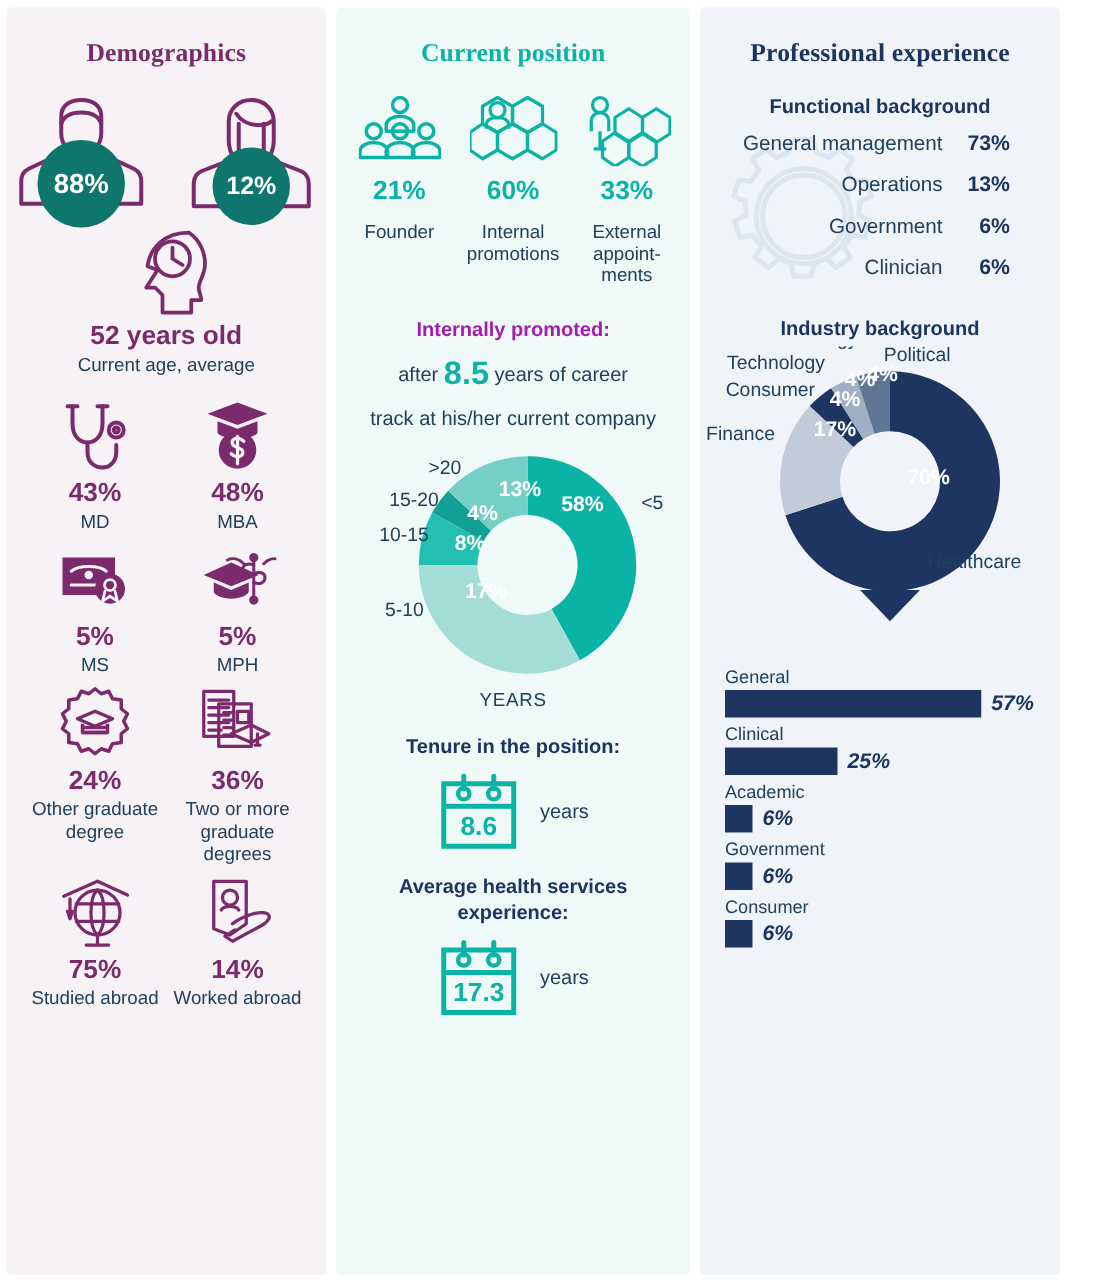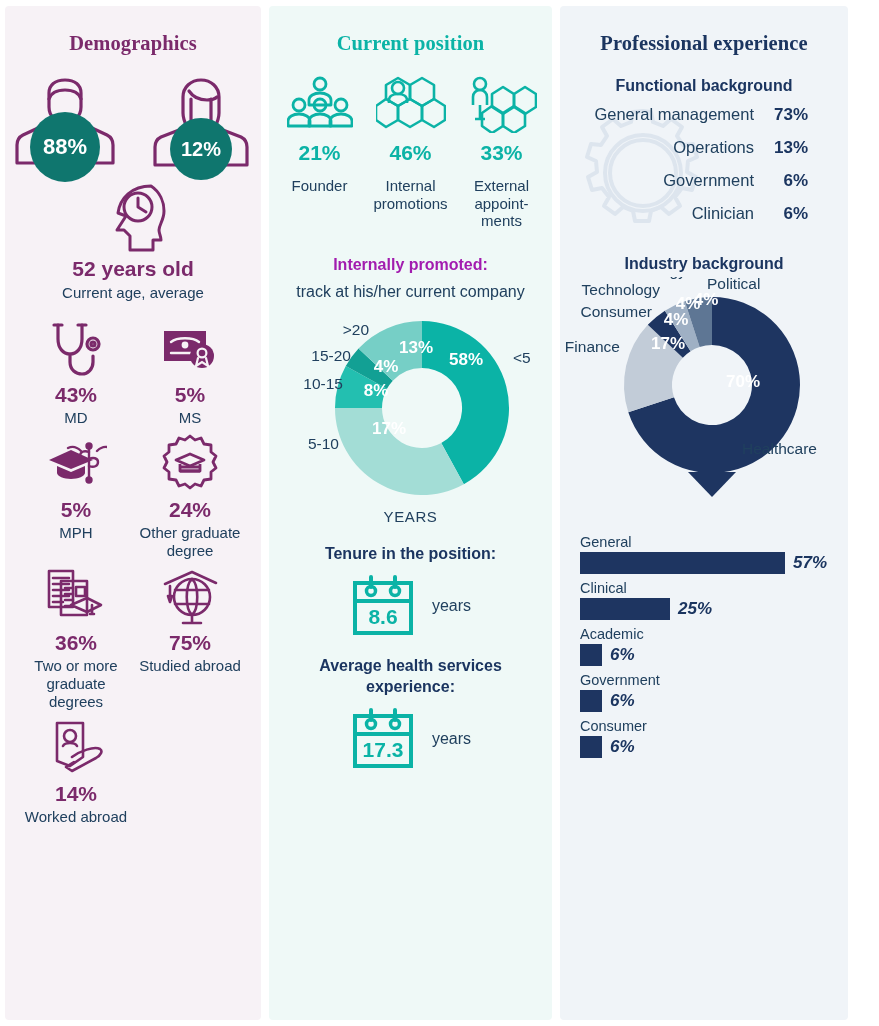--- a/index.html
+++ b/index.html
@@ -150,20 +150,37 @@
               <path d="M22 34v8c0 8 6 12 12 12s11-5 11-12v-6"></path>
               <circle cx="45" cy="24" r="6"></circle>
               <circle cx="45" cy="24" r="2"></circle>
             </g>
           </svg>
         </div>
         <div class="pct">43%</div>
         <div class="cap">MD</div>
       </div>
 
+      <div class="cell">
+        <div class="icon-wrap">
+          <svg width="56" height="58" viewBox="0 0 56 58">
+            <g fill="#7b2a6b">
+              <path d="M28 2 4 11l24 9 24-9z"></path>
+              <path d="M12 17v9c0 2 7 5 16 5s16-3 16-5v-9l-16 6z"></path>
+              <circle cx="28" cy="40" r="15"></circle>
+            </g>
+            <g fill="none" stroke="#f7f2f6" stroke-width="2.6" stroke-linecap="round">
+              <path d="M33 33c-2-2-5-3-7-2-3 1-3 5 0 6l4 2c3 1 3 5 0 6-2 1-5 0-7-2"></path>
+              <path d="M28 29v22"></path>
+            </g>
+          </svg>
+        </div>
+        <div class="pct">48%</div>
+        <div class="cap">MBA</div>
+      </div>
 
       <div class="cell">
         <div class="icon-wrap">
           <svg width="60" height="44" viewBox="0 0 60 44">
             <rect x="4" y="4" width="42" height="30" fill="#7b2a6b"></rect>
             <g fill="none" stroke="#f7f2f6" stroke-width="2.4" stroke-linecap="round">
               <path d="M11 15c6-5 22-5 28 0"></path>
               <circle cx="25" cy="18" r="3.4" fill="#f7f2f6" stroke="none"></circle>
               <path d="M11 26h28"></path>
             </g>
@@ -296,21 +313,21 @@
               <path d="M22 3l12 7v14l-12 7-12-7V10z"></path>
               <path d="M46 3l12 7v14l-12 7-12-7V10z"></path>
               <path d="M34 24l12 7v14l-12 7-12-7V31z"></path>
               <path d="M58 24l11 7v14l-11 7-12-7V31z"></path>
               <path d="M10 24l12 7v14l-12 7-10-7V31z"></path>
               <circle cx="22" cy="13" r="6"></circle>
               <path d="M13 28v-3c0-4 4-6 9-6s9 2 9 6v3"></path>
             </g>
           </svg>
         </div>
-        <div class="pct">46%</div>
+        <div class="pct">60%</div>
         <div class="cap">Internal promotions</div>
       </div>
 
       <div class="pos-item">
         <div class="icon-wrap">
           <svg width="70" height="58" viewBox="0 0 70 58">
             <g fill="none" stroke="#0bb3a6" stroke-width="2.6" stroke-linejoin="round">
               <circle cx="13" cy="9" r="6"></circle>
               <path d="M6 30V22c0-4 3-7 7-7s7 3 7 7v8"></path>
               <path d="M13 30v14M8 44h10"></path>
@@ -321,20 +338,25 @@
             </g>
           </svg>
         </div>
         <div class="pct">33%</div>
         <div class="cap">External appoint-ments</div>
       </div>
     </div>
 
     <div class="promo-text">
       <div class="promo-head">Internally promoted:</div>
+      <div class="promo-line">
+        <span>after</span>
+        <span class="promo-big">8.5</span>
+        <span>years of career</span>
+      </div>
       <div class="promo-line">track at his/her current company</div>
     </div>
 
     <div class="donut-wrap">
       <svg width="283" height="195" viewBox="0 0 283 195">
         <g transform="translate(153,97)">
 
           <path d="M0 -87 A87 87 0 0 1 41.84 76.29 L19.25 35.1 A40 40 0 0 0 0 -40 Z" fill="#0bb3a6"></path>
 
           <path d="M41.84 76.29 A87 87 0 0 1 -87 0 L-40 0 A40 40 0 0 0 19.25 35.1 Z" fill="#a3ddd6"></path>

